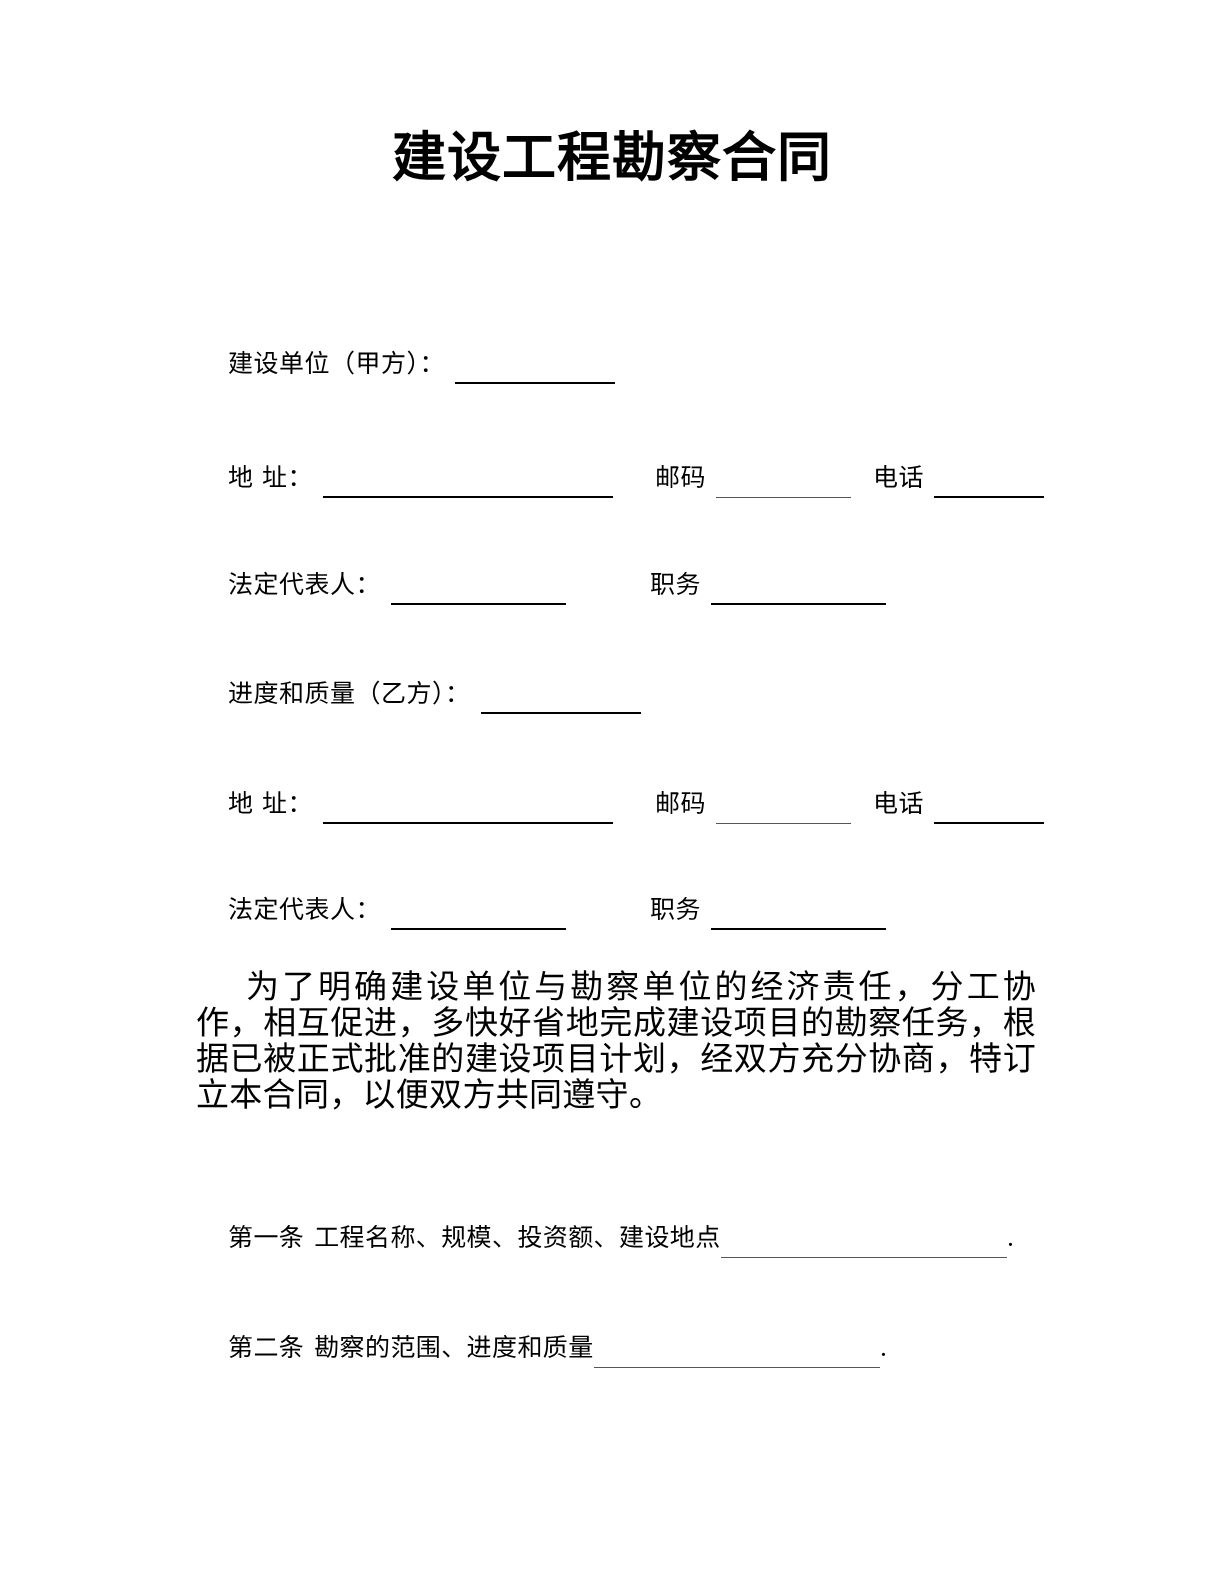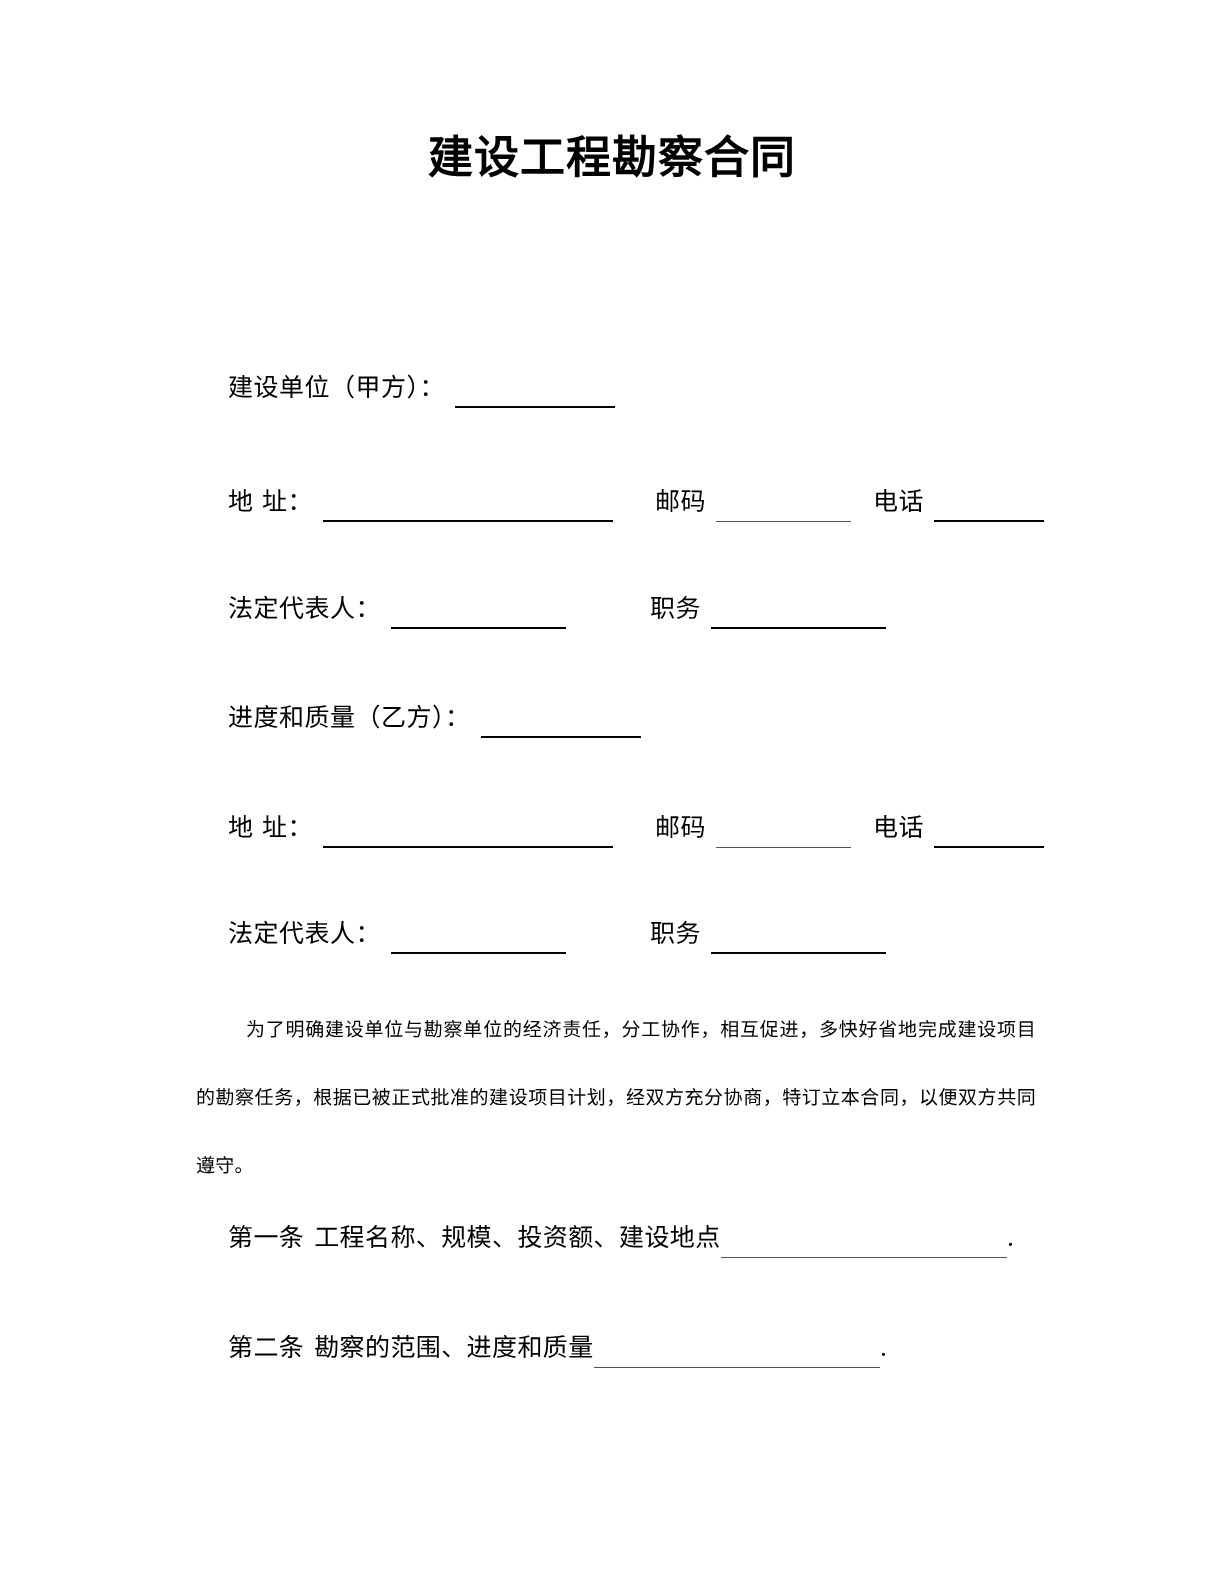--- a/index.html
+++ b/index.html
@@ -26,37 +26,36 @@
     background: #ffffff;
   }
 
   
   .doc-title {
     position: absolute;
     left: 0;
     top: 128px;
     width: 1224px;
     text-align: center;
-    font-size: 45px;
+    font-size: 54px;
     font-weight: bold;
     letter-spacing: 1px;
     line-height: 60px;
     font-family: "DejaVu Sans", "Liberation Sans", sans-serif;
   }
 
   
   .row {
     position: absolute;
     left: 228px;
     height: 40px;
     line-height: 40px;
     font-size: 25px;
     white-space: nowrap;
     letter-spacing: 0.5px;
-    margin-top: 24px;
   }
   .label {
     display: inline-block;
     vertical-align: baseline;
   }
 
   
   .blank {
     display: inline-block;
     vertical-align: bottom;
@@ -79,24 +78,24 @@
   .row-addr-a    { top: 458px; }
   .row-legal-a   { top: 565px; }
   .row-party-b   { top: 674px; }
   .row-addr-b    { top: 784px; }
   .row-legal-b   { top: 890px; }
 
   
   .body-para {
     position: absolute;
     left: 196px;
-    top: 995px;
+    top: 969px;
     width: 840px;
-    font-size: 19px;
-    line-height: 68px;
+    font-size: 33px;
+    line-height: 36px;
     text-align: justify;
     text-indent: 50px;
     letter-spacing: 0.3px;
   }
 
   
   .clause {
     position: absolute;
     left: 228px;
     font-size: 25px;

